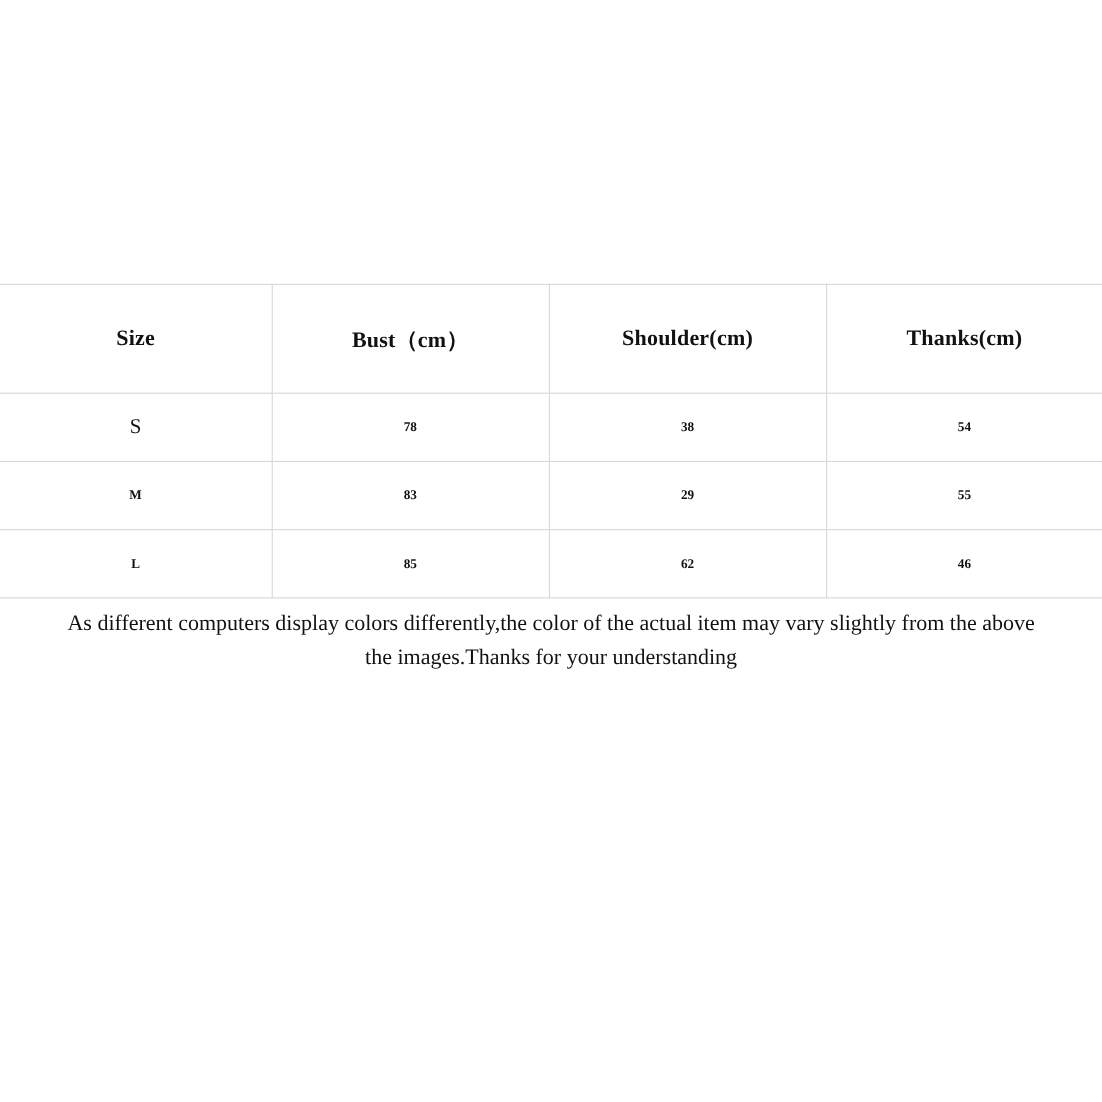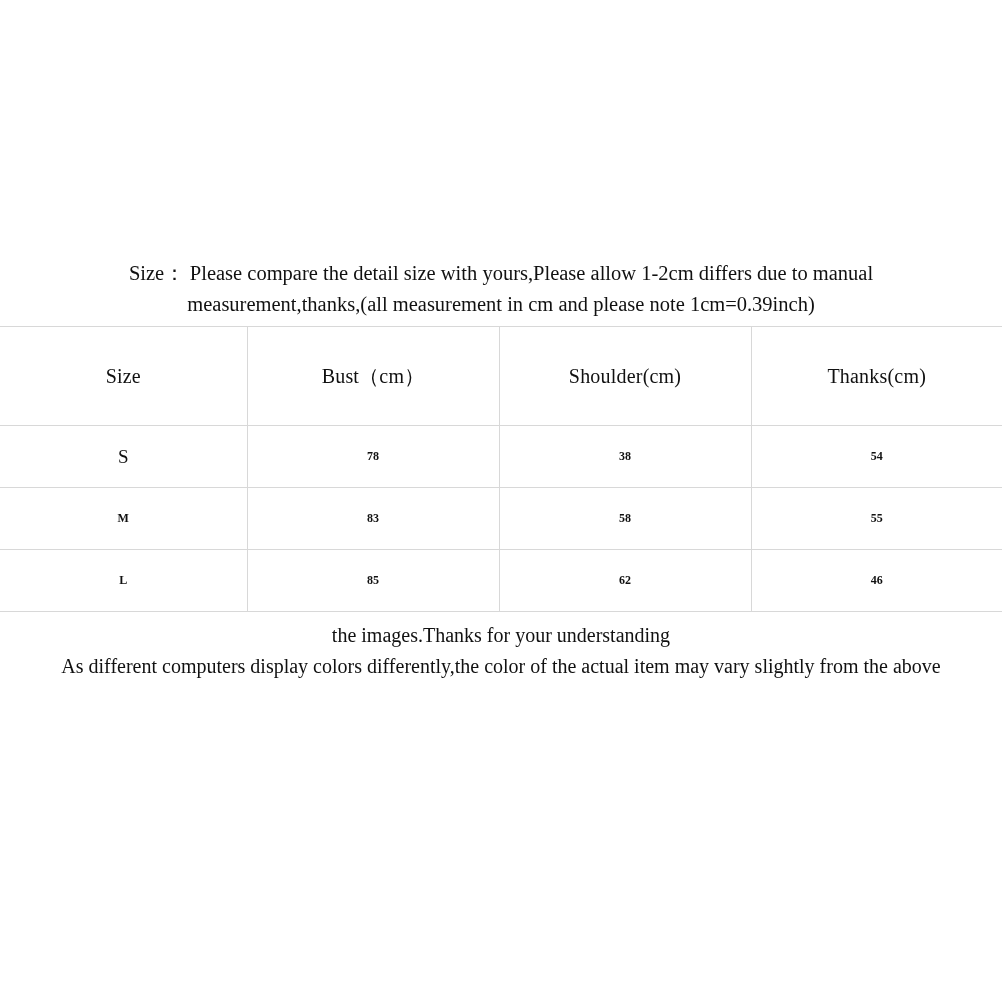--- a/index.html
+++ b/index.html
@@ -57,21 +57,21 @@
     border: 1px solid #d8d8d8;
     border-left-color: #d8d8d8;
     border-right-color: #d8d8d8;
     text-align: center;
     vertical-align: middle;
     padding: 0;
   }
   table.size-table tr.head th {
     height: 98px;
     font-size: 20px;
-    font-weight: normal;
+    font-weight: bold;
     letter-spacing: 0.2px;
   }
   table.size-table tr.body td {
     height: 61px;
     font-size: 12px;
     font-weight: bold;
   }
   table.size-table tr.body td.sz-s {
     font-weight: normal;
     font-size: 19px;
@@ -95,24 +95,20 @@
     display: block;
     white-space: nowrap;
   }
 </style>
 </head>
 <body>
 
 <div class="page">
   <div class="content">
 
-    <div class="intro">
-      <span class="line1">Size： Please compare the detail size with yours,Please allow 1-2cm differs due to manual</span>
-      <span class="line2">measurement,thanks,(all measurement in cm and please note 1cm=0.39inch)</span>
-    </div>
 
     <table class="size-table">
       <colgroup>
         <col class="c1">
           <col class="c2">
           <col class="c3">
           <col class="c4">
       </colgroup>
       <thead>
         <tr class="head">
@@ -125,31 +121,31 @@
       <tbody>
         <tr class="body">
           <td class="sz-s">S</td>
           <td>78</td>
           <td>38</td>
           <td>54</td>
         </tr>
         <tr class="body">
           <td>M</td>
           <td>83</td>
-          <td>58</td>
+          <td>29</td>
           <td>55</td>
         </tr>
         <tr class="body">
           <td>L</td>
           <td>85</td>
           <td>62</td>
           <td>46</td>
         </tr>
       </tbody>
     </table>
 
     <div class="outro">
+      <span class="oline">As different computers display colors differently,the color of the actual item may vary slightly from the above</span>
       <span class="oline">the images.Thanks for your understanding</span>
-      <span class="oline">As different computers display colors differently,the color of the actual item may vary slightly from the above</span>
     </div>
 
   </div>
 </div>
 
 </body></html>

